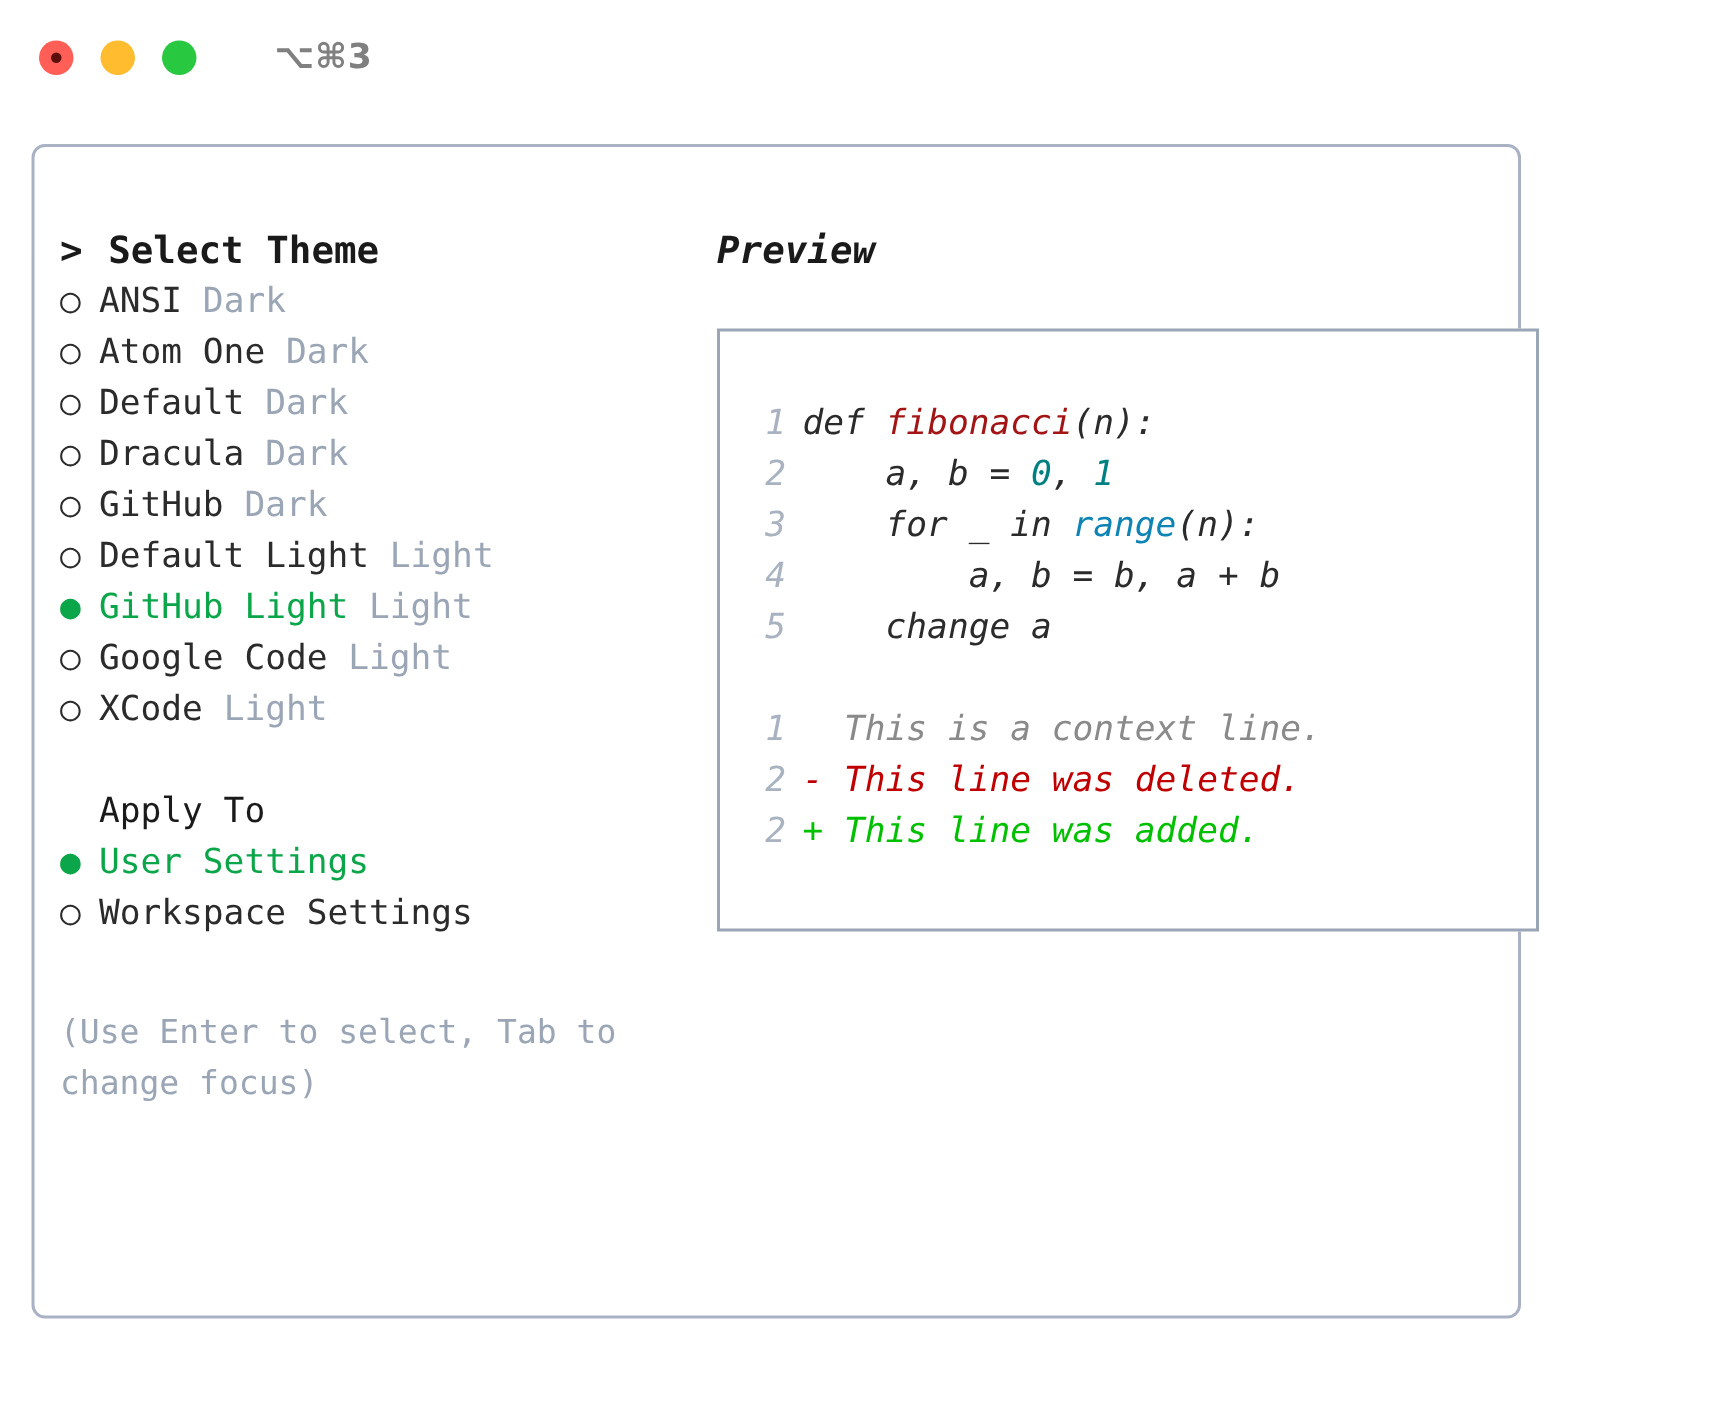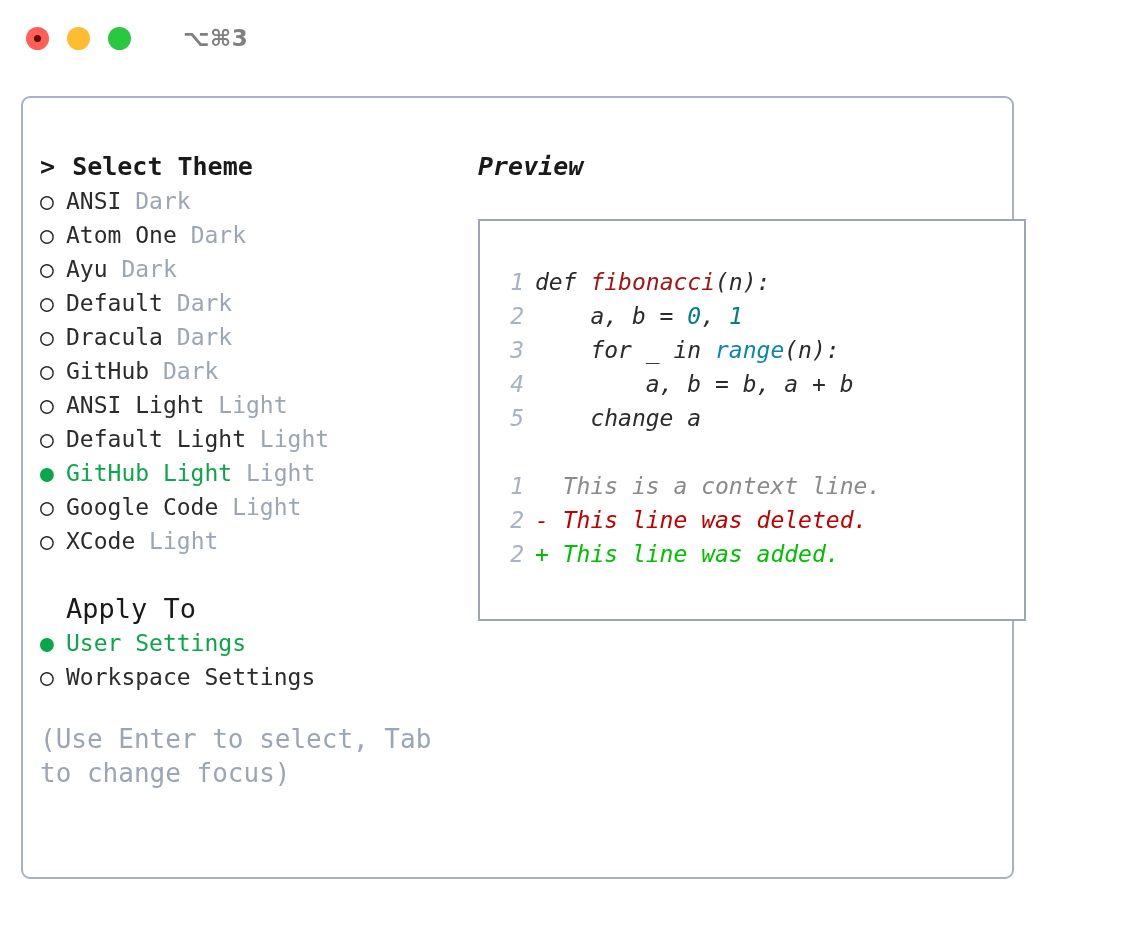--- a/index.html
+++ b/index.html
@@ -123,32 +123,32 @@
     display: inline-block;
     width: 26px;
     color: #2b2b2b;
   }
   .opt-row.selected .bullet { color: #0ca64a; }
   .opt-row.selected .opt-label { color: #0ca64a; }
   .opt-label { color: #2b2b2b; }
   .opt-kind  { color: #9aa5b5; }
 
   .subhead {
-    font-size: 27px;
+    font-size: 23px;
     line-height: 34px;
     color: #1a1a1a;
     white-space: pre;
     padding-left: 26px;
   }
 
   .gap-block { height: 34px; }
 
   .hint {
-    margin-top: 28px;
-    font-size: 26px;
+    margin-top: 46px;
+    font-size: 22px;
     line-height: 34px;
     color: #9aa5b5;
     width: 420px;
     white-space: pre-wrap;
   }
 
   
   .preview-title {
     font-size: 25px;
     font-weight: bold;
@@ -207,25 +207,23 @@
   <div class="panel">
     <div class="panel-inner">
 
       <div class="col-left">
 
         <div class="section-head"><span class="caret">&gt;</span> <span>Select Theme</span></div>
 
         <div id="theme-list">
             <div class="opt-row"><span class="bullet">○</span><span class="opt-label">ANSI</span><span class="opt-kind"> Dark</span></div>
             <div class="opt-row"><span class="bullet">○</span><span class="opt-label">Atom One</span><span class="opt-kind"> Dark</span></div>
-            <div class="opt-row"><span class="bullet">○</span><span class="opt-label">Ayu</span><span class="opt-kind"> Dark</span></div>
             <div class="opt-row"><span class="bullet">○</span><span class="opt-label">Default</span><span class="opt-kind"> Dark</span></div>
             <div class="opt-row"><span class="bullet">○</span><span class="opt-label">Dracula</span><span class="opt-kind"> Dark</span></div>
             <div class="opt-row"><span class="bullet">○</span><span class="opt-label">GitHub</span><span class="opt-kind"> Dark</span></div>
-            <div class="opt-row"><span class="bullet">○</span><span class="opt-label">ANSI Light</span><span class="opt-kind"> Light</span></div>
             <div class="opt-row"><span class="bullet">○</span><span class="opt-label">Default Light</span><span class="opt-kind"> Light</span></div>
             <div class="opt-row selected"><span class="bullet">●</span><span class="opt-label">GitHub Light</span><span class="opt-kind"> Light</span></div>
             <div class="opt-row"><span class="bullet">○</span><span class="opt-label">Google Code</span><span class="opt-kind"> Light</span></div>
             <div class="opt-row"><span class="bullet">○</span><span class="opt-label">XCode</span><span class="opt-kind"> Light</span></div>
           </div>
 
         <div class="gap-block"></div>
 
         <div class="subhead">Apply To</div>
         <div id="apply-list">

